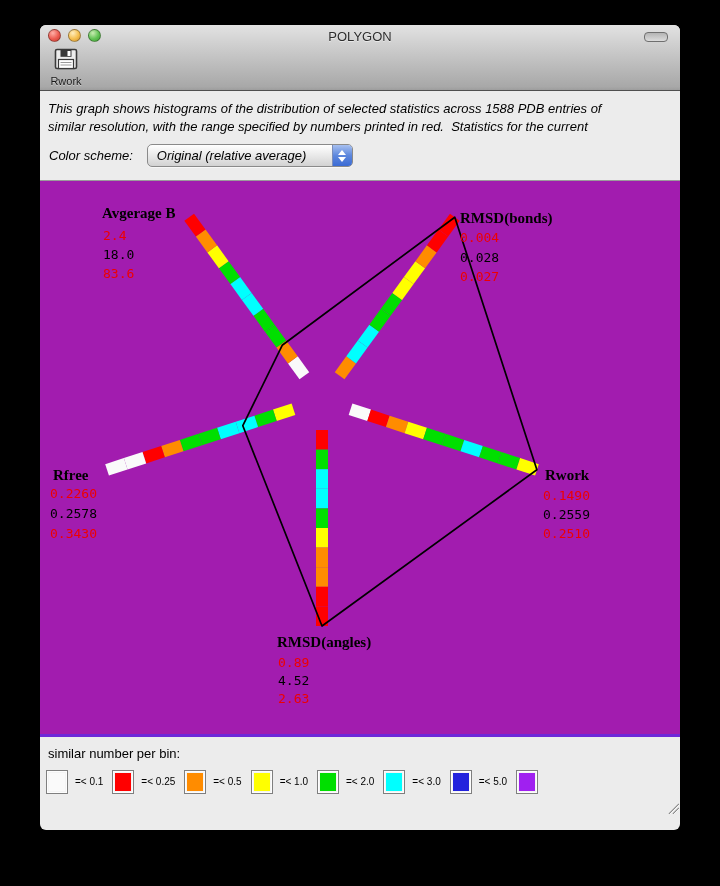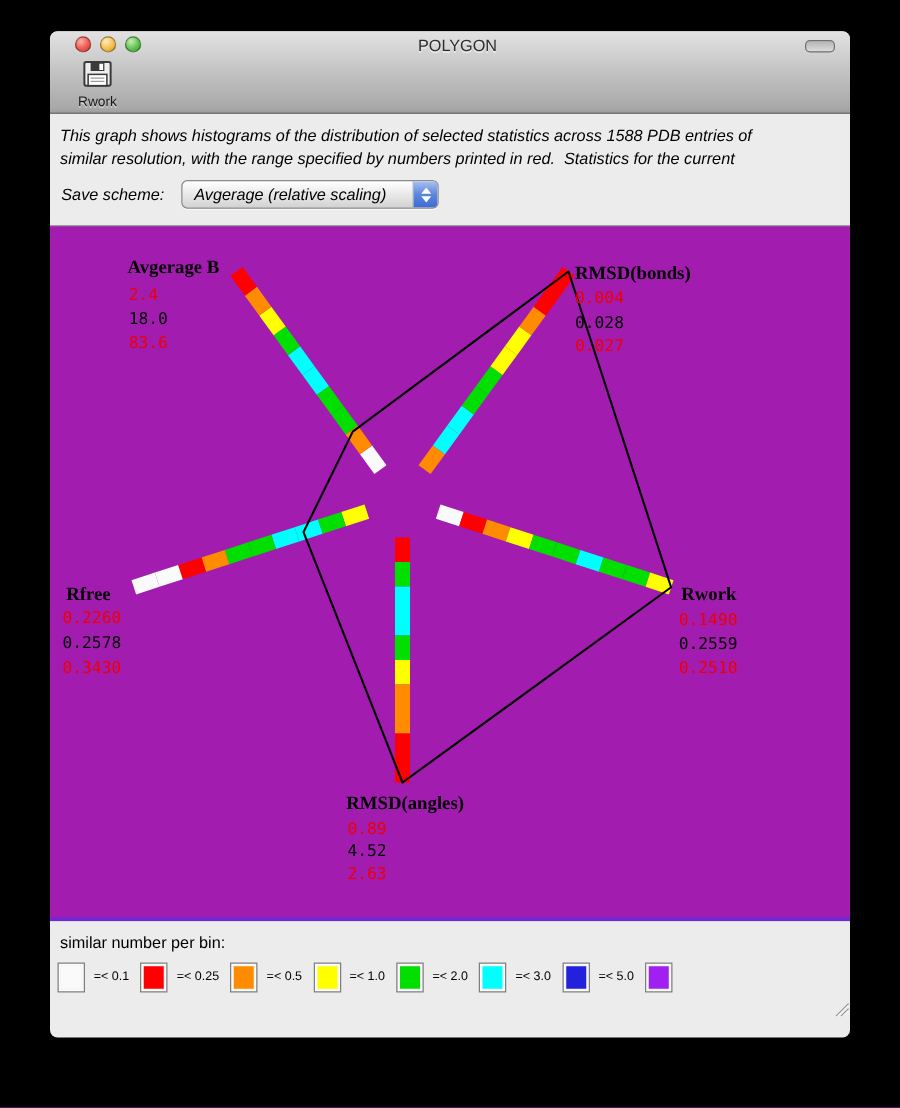--- a/index.html
+++ b/index.html
@@ -3,21 +3,21 @@
 <meta charset="utf-8">
 <style>
   html,body{margin:0;padding:0;}
   body{width:720px;height:886px;background:#000;position:relative;overflow:hidden;
        font-family:"Liberation Sans",sans-serif;}
   .window{position:absolute;left:40px;top:25px;width:640px;height:805px;
           border-radius:6px;overflow:hidden;background:#ECECEC;}
   
   .chrome{position:relative;height:66px;
           background:linear-gradient(#E2E2E2,#C6C6C6 45%,#A8A8A8 95%,#9D9D9D);
-          border-bottom:1px solid #4f4f4f;box-sizing:border-box;padding-left:12px;}
+          border-bottom:1px solid #4f4f4f;box-sizing:border-box;}
   .titlebar{position:relative;height:22px;}
   .title{position:absolute;left:0;right:0;top:4px;text-align:center;font-size:13px;
          color:#2d2d2d;text-shadow:0 1px 0 rgba(255,255,255,.5);}
   .lights{position:absolute;left:8px;top:4px;display:flex;gap:7px;}
   .light{width:13px;height:13px;border-radius:50%;border:1px solid rgba(0,0,0,.35);box-sizing:border-box;}
   .light.red{background:radial-gradient(circle at 35% 28%,#ffb0a8,#ec5b51 55%,#bf3a2f);}
   .light.yellow{background:radial-gradient(circle at 35% 28%,#ffeec0,#f5bf4f 55%,#cb8f33);}
   .light.green{background:radial-gradient(circle at 35% 28%,#c9ecb2,#61c354 55%,#3f9a33);}
   .pill{position:absolute;right:12px;top:7px;width:22px;height:8px;border-radius:4px;
         border:1px solid #6f6f6f;background:linear-gradient(#b4b4b4,#dcdcdc);}
@@ -84,23 +84,23 @@
         </span>
         <span class="save-label">Rwork</span>
       </div>
     </div>
   </div>
 
   <div class="desc-panel">
     <span class="desc-line">This graph shows histograms of the distribution of selected statistics across 1588 PDB entries of</span>
     <span class="desc-line">similar resolution, with the range specified by numbers printed in red.  Statistics for the current</span>
     <div class="scheme-row">
-      <span class="scheme-label">Save scheme:</span>
+      <span class="scheme-label">Color scheme:</span>
       <div class="popup">
-        <span class="popup-value">Avgerage (relative scaling)</span>
+        <span class="popup-value">Original (relative average)</span>
         <span class="popup-arrows">
           <span class="tri up"></span>
             <span class="tri down"></span>
         </span>
       </div>
     </div>
   </div>
 
   <div class="plot-panel">
     <svg id="chart" width="640" height="555" viewBox="0 0 640 555">

